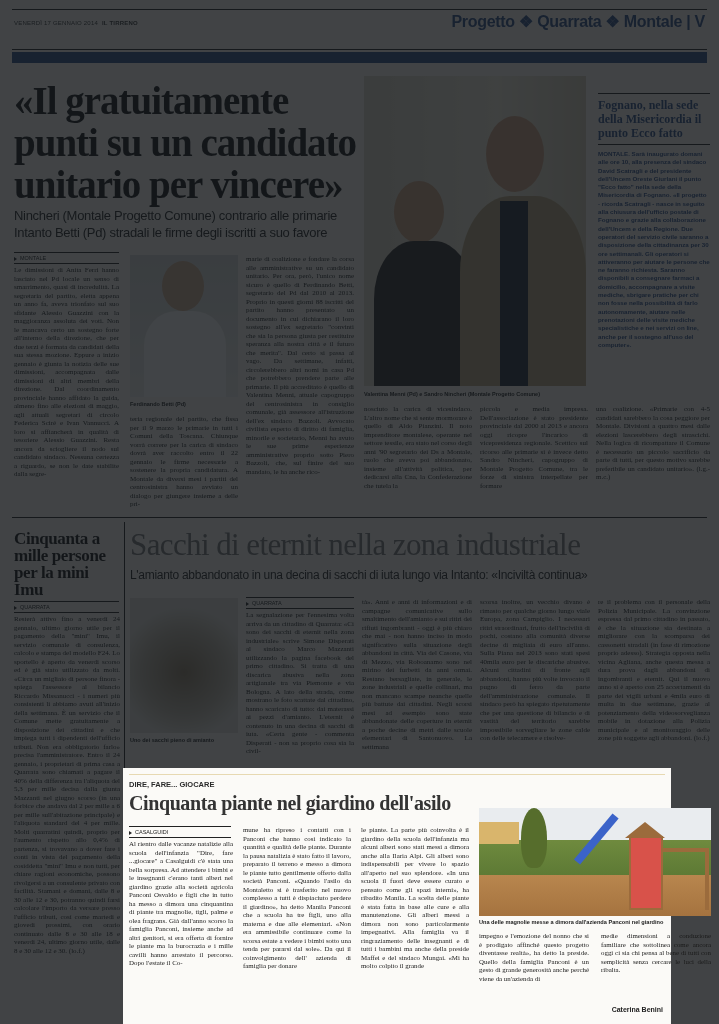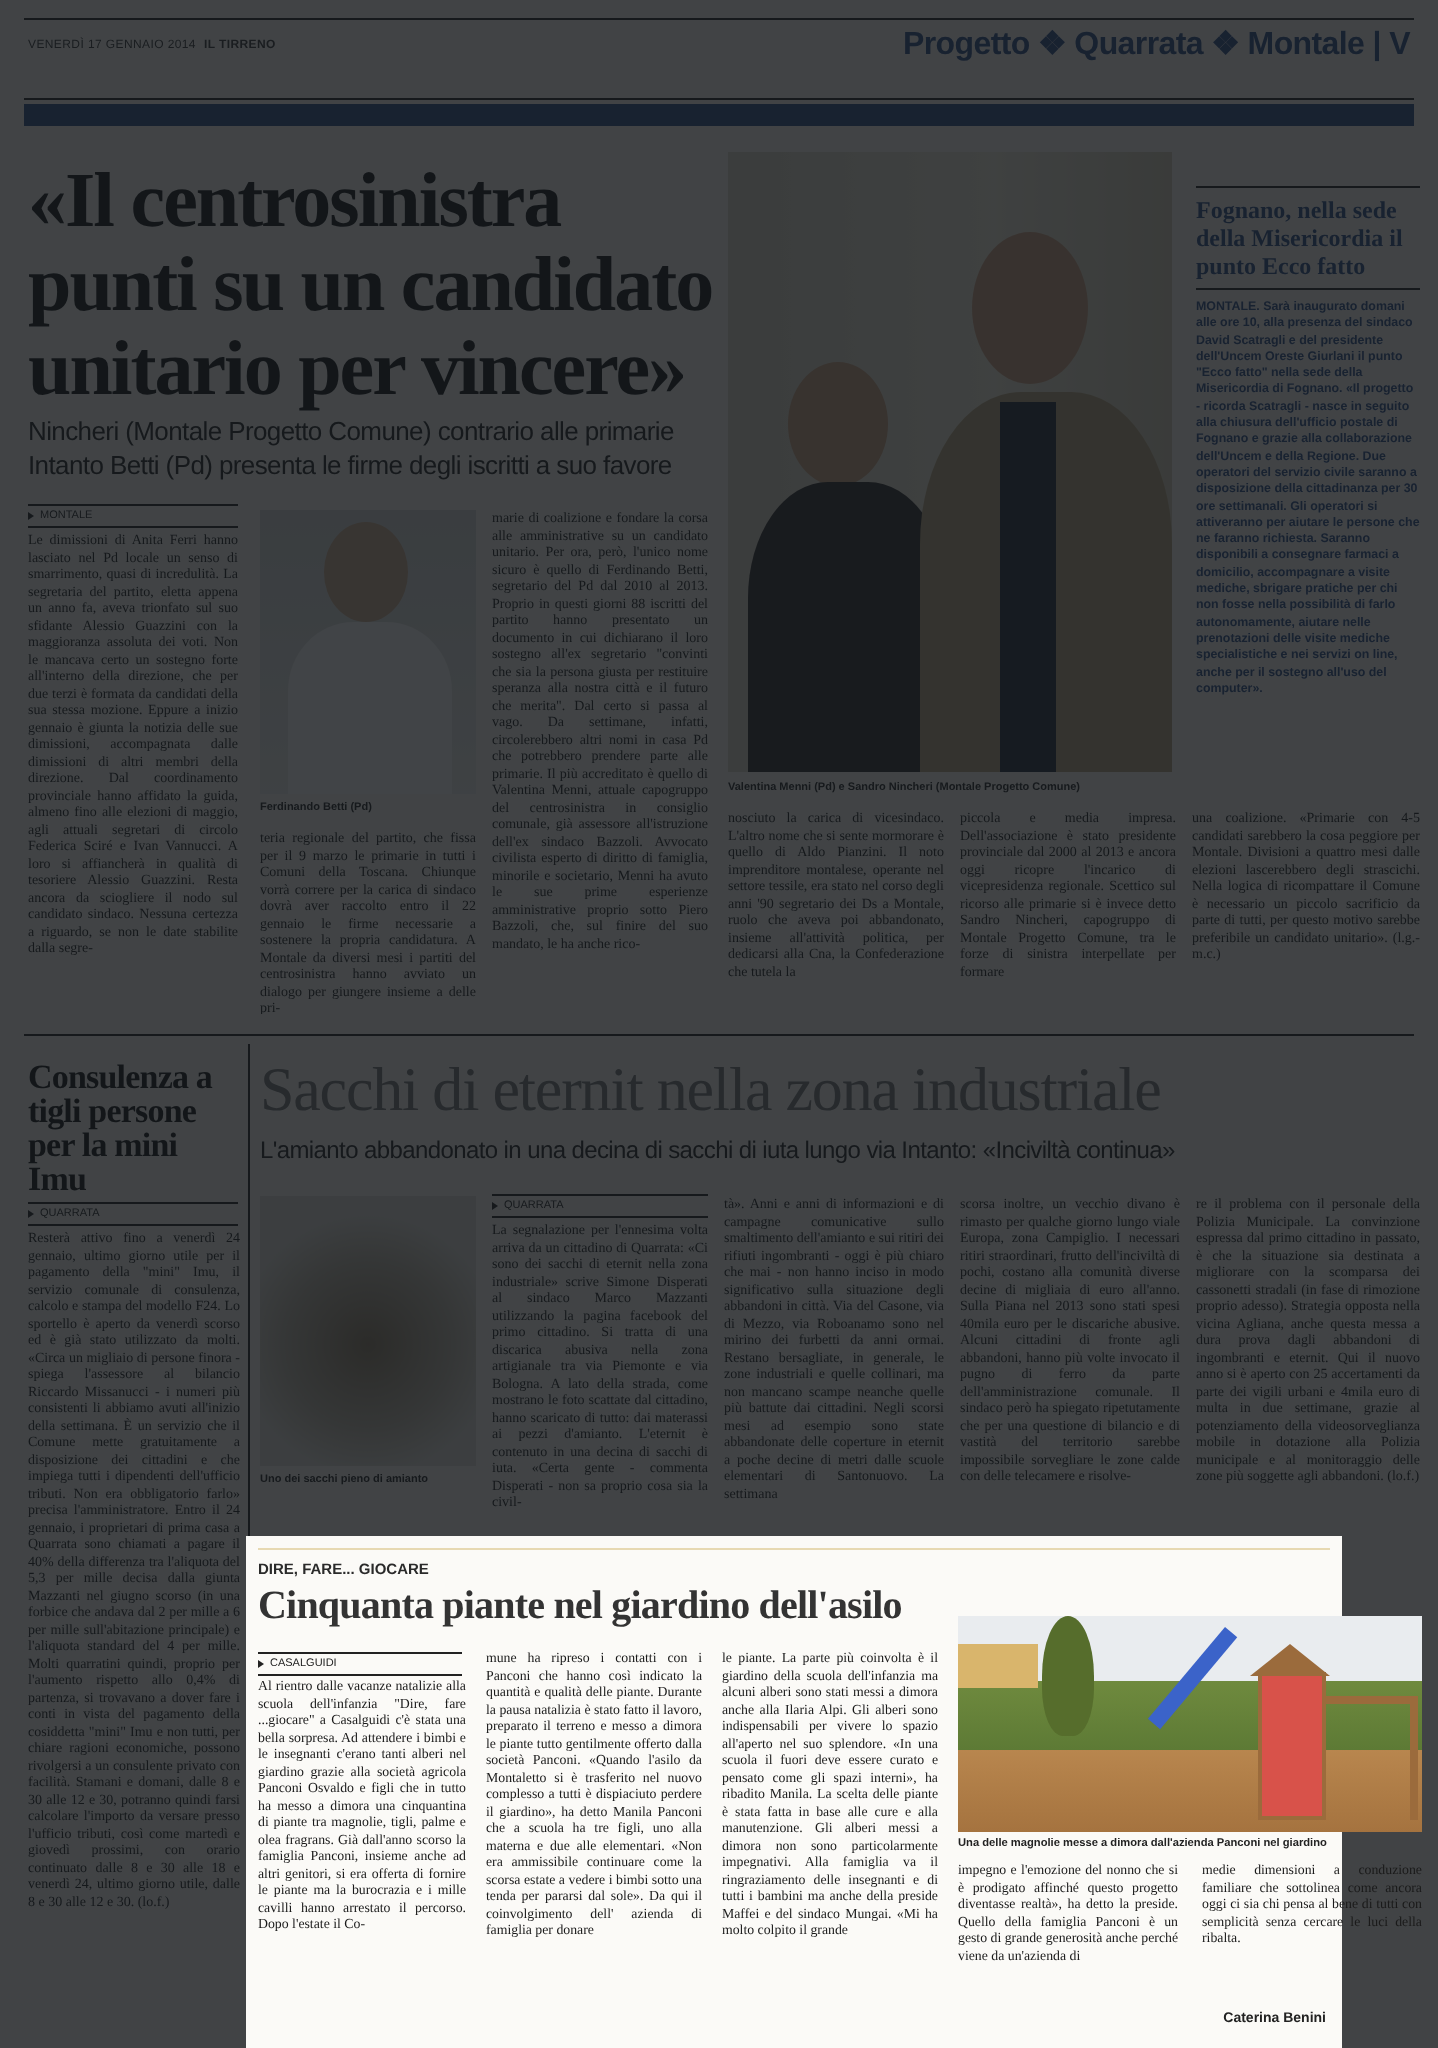--- a/index.html
+++ b/index.html
@@ -48,22 +48,22 @@
 <div class="page">
 
   <div class="hdr-line" style="top:9px"></div>
   <div class="hdr-date">
     <span>VENERDÌ 17 GENNAIO 2014</span><b>IL TIRRENO</b>
   </div>
   <div class="hdr-sec">Progetto ❖ Quarrata ❖ Montale | V</div>
   <div class="hdr-line" style="top:49px"></div>
   <div class="hdr-bar"></div>
 
-  <div class="h1">«Il centrosinistra punti su un candidato unitario per vincere»</div>
-  <div class="sub">Nincheri (Montale Progetto Comune) contrario alle primarie Intanto Betti (Pd) presenta le firme degli iscritti a suo favore</div>
+  <div class="h1">«Il gratuitamente punti su un candidato unitario per vincere»</div>
+  <div class="sub">Nincheri (Montale Progetto Comune) contrario alle primarie Intanto Betti (Pd) stradali le firme degli iscritti a suo favore</div>
 
   <div class="kicker" style="left:14px;top:252px;width:105px;"><span class="icon-bullet"></span><span>MONTALE</span></div>
   <div class="col" style="left:14px;top:266px;width:105px;height:240px;">Le dimissioni di Anita Ferri hanno lasciato nel Pd locale un senso di smarrimento, quasi di incredulità. La segretaria del partito, eletta appena un anno fa, aveva trionfato sul suo sfidante Alessio Guazzini con la maggioranza assoluta dei voti. Non le mancava certo un sostegno forte all'interno della direzione, che per due terzi è formata da candidati della sua stessa mozione. Eppure a inizio gennaio è giunta la notizia delle sue dimissioni, accompagnata dalle dimissioni di altri membri della direzione. Dal coordinamento provinciale hanno affidato la guida, almeno fino alle elezioni di maggio, agli attuali segretari di circolo Federica Sciré e Ivan Vannucci. A loro si affiancherà in qualità di tesoriere Alessio Guazzini. Resta ancora da sciogliere il nodo sul candidato sindaco. Nessuna certezza a riguardo, se non le date stabilite dalla segre-</div>
 
   <div class="photo" style="left:130px;top:255px;width:108px;height:142px;background:linear-gradient(#cfd2d0,#e6e6e3);">
     <div style="position:absolute;left:32px;top:6px;width:42px;height:50px;border-radius:50%;background:#c9a98a;"></div>
     <div style="position:absolute;left:14px;top:56px;width:82px;height:86px;border-radius:40% 40% 0 0;background:#f4f4f2;"></div>
   </div>
   <div class="cap" style="left:130px;top:401px;">Ferdinando Betti (Pd)</div>
   <div class="col" style="left:130px;top:415px;width:108px;height:92px;">teria regionale del partito, che fissa per il 9 marzo le primarie in tutti i Comuni della Toscana. Chiunque vorrà correre per la carica di sindaco dovrà aver raccolto entro il 22 gennaio le firme necessarie a sostenere la propria candidatura. A Montale da diversi mesi i partiti del centrosinistra hanno avviato un dialogo per giungere insieme a delle pri-</div>
@@ -80,21 +80,21 @@
   <div class="cap" style="left:364px;top:391px;">Valentina Menni (Pd) e Sandro Nincheri (Montale Progetto Comune)</div>
   <div class="col" style="left:364px;top:405px;width:108px;height:102px;">nosciuto la carica di vicesindaco. L'altro nome che si sente mormorare è quello di Aldo Pianzini. Il noto imprenditore montalese, operante nel settore tessile, era stato nel corso degli anni '90 segretario dei Ds a Montale, ruolo che aveva poi abbandonato, insieme all'attività politica, per dedicarsi alla Cna, la Confederazione che tutela la</div>
   <div class="col" style="left:480px;top:405px;width:108px;height:102px;">piccola e media impresa. Dell'associazione è stato presidente provinciale dal 2000 al 2013 e ancora oggi ricopre l'incarico di vicepresidenza regionale. Scettico sul ricorso alle primarie si è invece detto Sandro Nincheri, capogruppo di Montale Progetto Comune, tra le forze di sinistra interpellate per formare</div>
   <div class="col" style="left:596px;top:405px;width:114px;height:102px;">una coalizione. «Primarie con 4-5 candidati sarebbero la cosa peggiore per Montale. Divisioni a quattro mesi dalle elezioni lascerebbero degli strascichi. Nella logica di ricompattare il Comune è necessario un piccolo sacrificio da parte di tutti, per questo motivo sarebbe preferibile un candidato unitario». (l.g.-m.c.)</div>
 
   <div class="side-h">Fognano, nella sede della Misericordia il punto Ecco fatto</div>
   <div class="side-col">MONTALE. Sarà inaugurato domani alle ore 10, alla presenza del sindaco David Scatragli e del presidente dell'Uncem Oreste Giurlani il punto "Ecco fatto" nella sede della Misericordia di Fognano. «Il progetto - ricorda Scatragli - nasce in seguito alla chiusura dell'ufficio postale di Fognano e grazie alla collaborazione dell'Uncem e della Regione. Due operatori del servizio civile saranno a disposizione della cittadinanza per 30 ore settimanali. Gli operatori si attiveranno per aiutare le persone che ne faranno richiesta. Saranno disponibili a consegnare farmaci a domicilio, accompagnare a visite mediche, sbrigare pratiche per chi non fosse nella possibilità di farlo autonomamente, aiutare nelle prenotazioni delle visite mediche specialistiche e nei servizi on line, anche per il sostegno all'uso del computer».</div>
 
   <div style="position:absolute;left:12px;right:12px;top:517px;height:1px;background:#222;"></div>
 
-  <div class="h2a">Consulenza a tigli persone per la mini Imu</div>
+  <div class="h2a">Cinquanta a mille persone per la mini Imu</div>
   <div class="kicker" style="left:14px;top:601px;width:105px;"><span class="icon-bullet"></span><span>QUARRATA</span></div>
   <div class="col" style="left:14px;top:615px;width:106px;height:400px;">Resterà attivo fino a venerdì 24 gennaio, ultimo giorno utile per il pagamento della "mini" Imu, il servizio comunale di consulenza, calcolo e stampa del modello F24. Lo sportello è aperto da venerdì scorso ed è già stato utilizzato da molti. «Circa un migliaio di persone finora - spiega l'assessore al bilancio Riccardo Missanucci - i numeri più consistenti li abbiamo avuti all'inizio della settimana. È un servizio che il Comune mette gratuitamente a disposizione dei cittadini e che impiega tutti i dipendenti dell'ufficio tributi. Non era obbligatorio farlo» precisa l'amministratore. Entro il 24 gennaio, i proprietari di prima casa a Quarrata sono chiamati a pagare il 40% della differenza tra l'aliquota del 5,3 per mille decisa dalla giunta Mazzanti nel giugno scorso (in una forbice che andava dal 2 per mille a 6 per mille sull'abitazione principale) e l'aliquota standard del 4 per mille. Molti quarratini quindi, proprio per l'aumento rispetto allo 0,4% di partenza, si trovavano a dover fare i conti in vista del pagamento della cosiddetta "mini" Imu e non tutti, per chiare ragioni economiche, possono rivolgersi a un consulente privato con facilità. Stamani e domani, dalle 8 e 30 alle 12 e 30, potranno quindi farsi calcolare l'importo da versare presso l'ufficio tributi, così come martedì e giovedì prossimi, con orario continuato dalle 8 e 30 alle 18 e venerdì 24, ultimo giorno utile, dalle 8 e 30 alle 12 e 30. (lo.f.)</div>
   <div class="vrule" style="left:124px;top:522px;height:246px;"></div>
 
   <div class="h2b">Sacchi di eternit nella zona industriale</div>
   <div class="sub2">L'amianto abbandonato in una decina di sacchi di iuta lungo via Intanto: «Inciviltà continua»</div>
 
   <div class="photo" style="left:130px;top:598px;width:108px;height:135px;background:radial-gradient(circle at 50% 55%,#8a7a62 0,#b8b1a2 45%,#d9d6cf 70%);"></div>
   <div class="cap" style="left:130px;top:737px;">Uno dei sacchi pieno di amianto</div>
 

